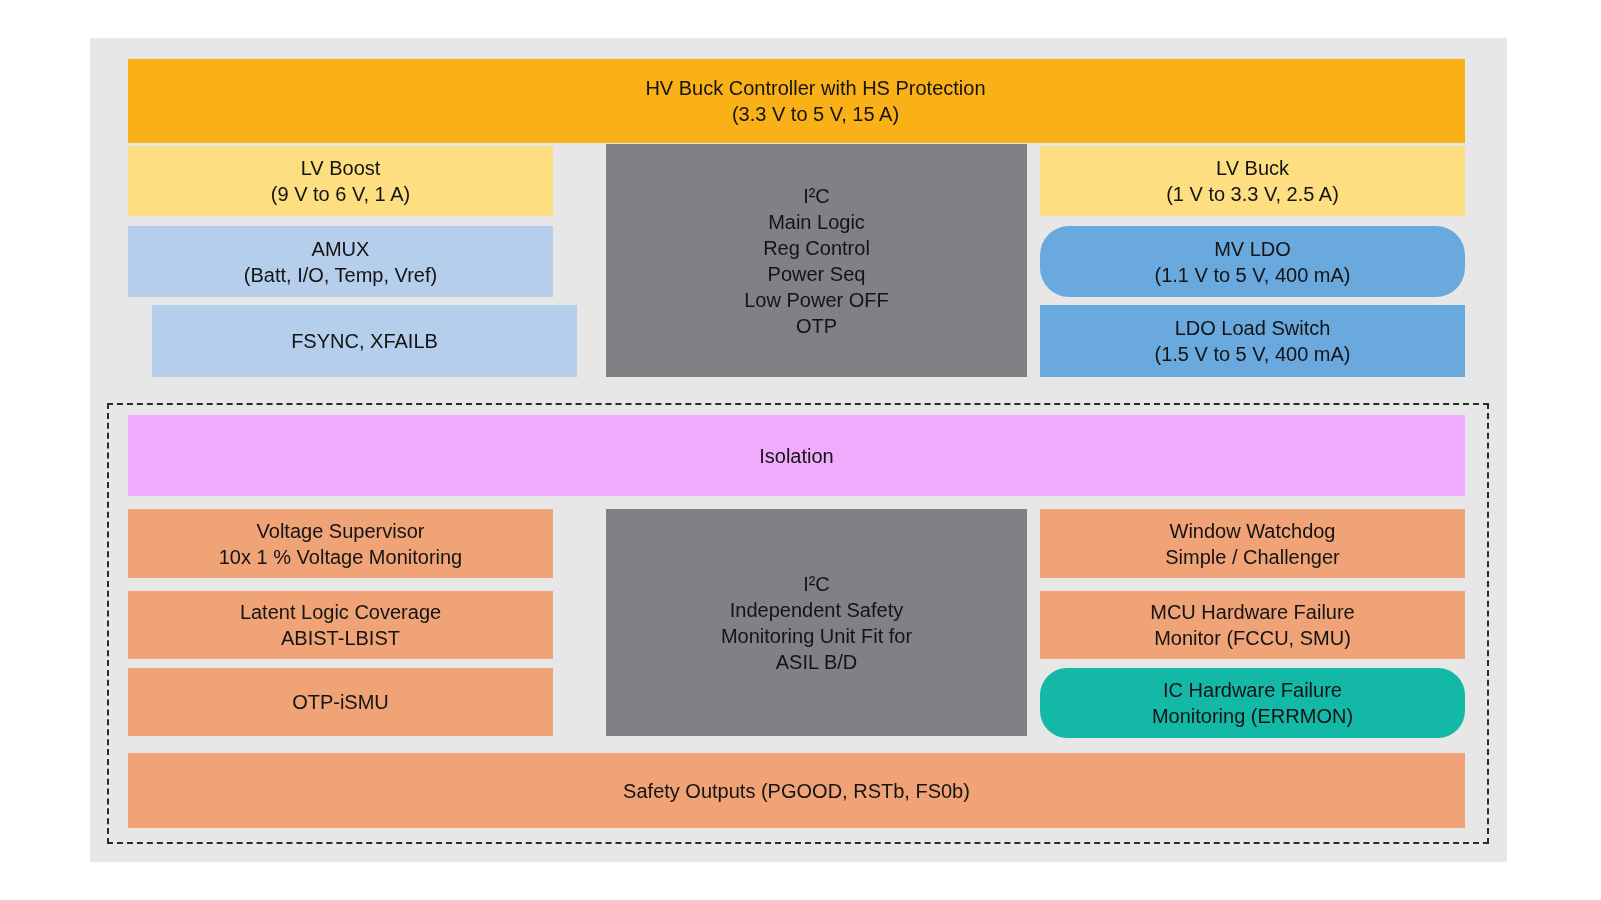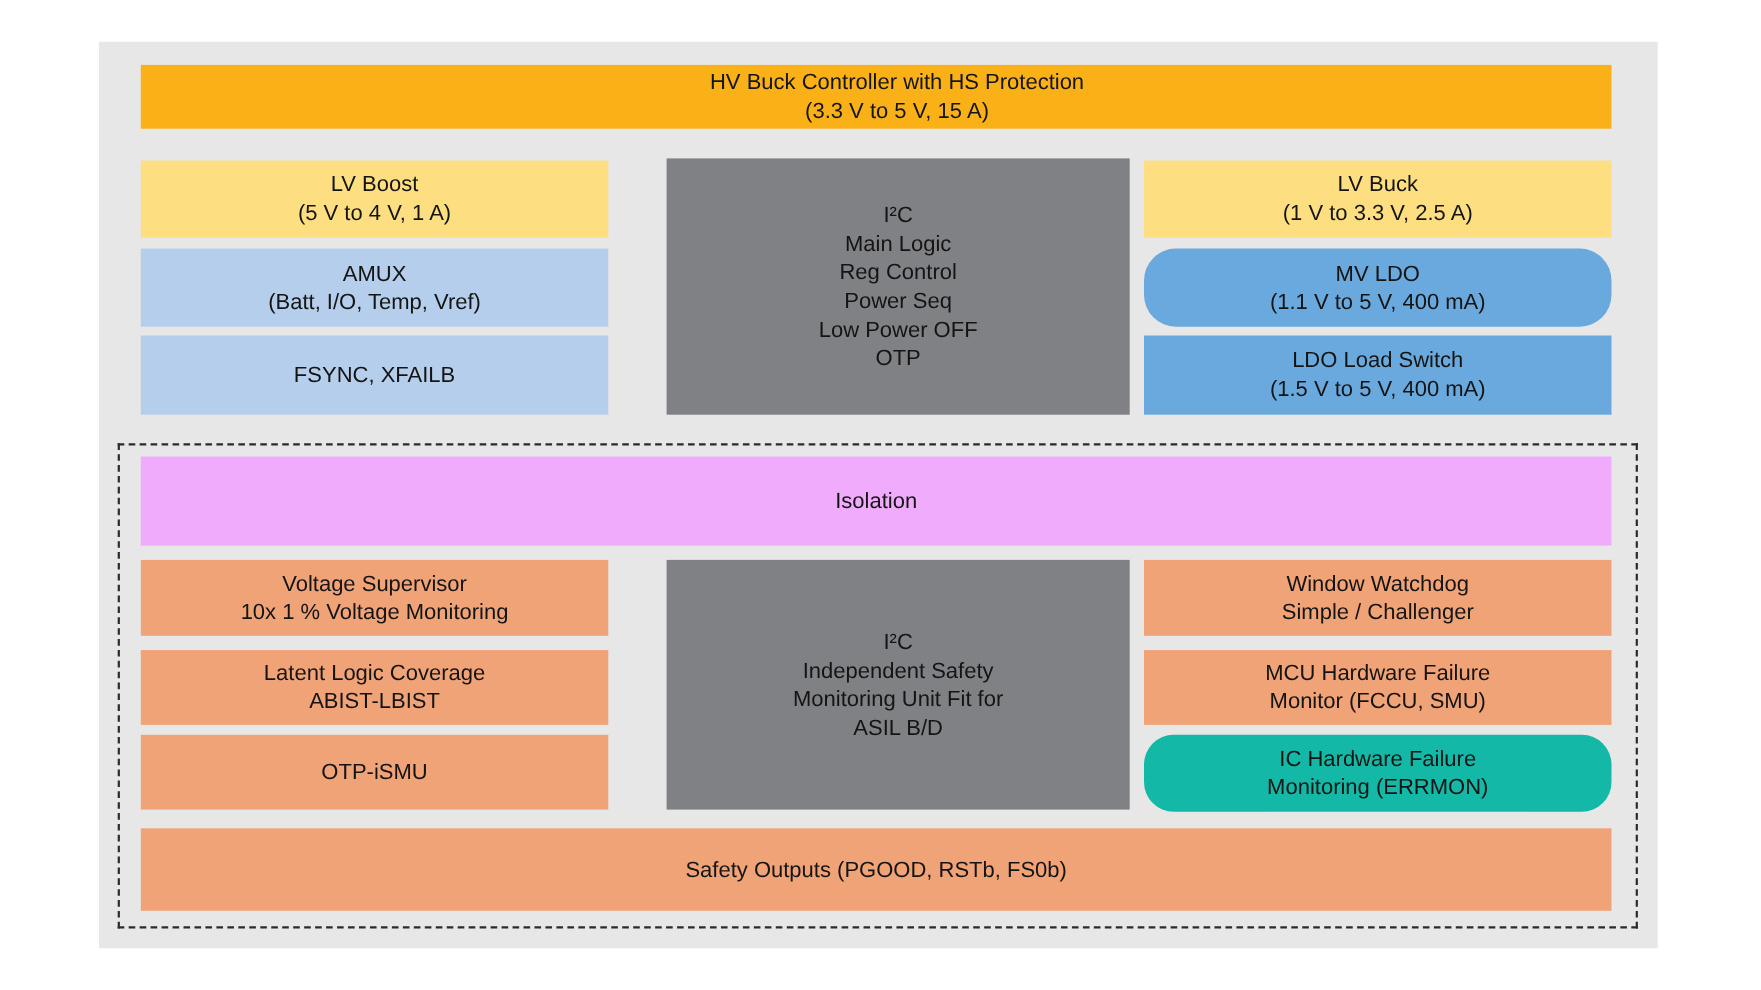--- a/index.html
+++ b/index.html
@@ -51,30 +51,30 @@
   .col-center { left: 586px;  width: 421px; margin-left: 20px; }
   .col-right  { left: 1040px; width: 425px; }
   .full-row   { left: 128px;  width: 1337px; }
 </style>
 </head>
 <body>
 
 <div class="stage">
   <div class="panel" style="background-color: rgb(231, 231, 232);"></div>
 
-  <div class="block full-row" style="top: 59px; height: 58px; background-color: rgb(250, 177, 23); padding-left: 38px;">HV Buck Controller with HS Protection
+  <div class="block full-row" style="top: 59px; height: 84px; background-color: rgb(250, 177, 23); padding-left: 38px;">HV Buck Controller with HS Protection
 (3.3 V to 5 V, 15 A)</div>
 
   <div class="block col-left" style="top: 146px; height: 70px; background-color: rgb(253, 222, 129);">LV Boost
-(5 V to 4 V, 1 A)</div>
+(9 V to 6 V, 1 A)</div>
 
   <div class="block col-left" style="top: 226px; height: 71px; background-color: rgb(181, 206, 236);">AMUX
 (Batt, I/O, Temp, Vref)</div>
 
-  <div class="block col-left" style="top: 305px; height: 72px; background-color: rgb(181, 206, 236);">FSYNC, XFAILB</div>
+  <div class="block col-left" style="top: 305px; height: 72px; background-color: rgb(181, 206, 236); margin-left: 24px;">FSYNC, XFAILB</div>
 
   <div class="block col-center" style="top: 144px; height: 233px; background-color: rgb(128, 129, 132);">I²C
 Main Logic
 Reg Control
 Power Seq
 Low Power OFF
 OTP</div>
 
   <div class="block col-right" style="top: 146px; height: 70px; background-color: rgb(253, 222, 129);">LV Buck
 (1 V to 3.3 V, 2.5 A)</div>

